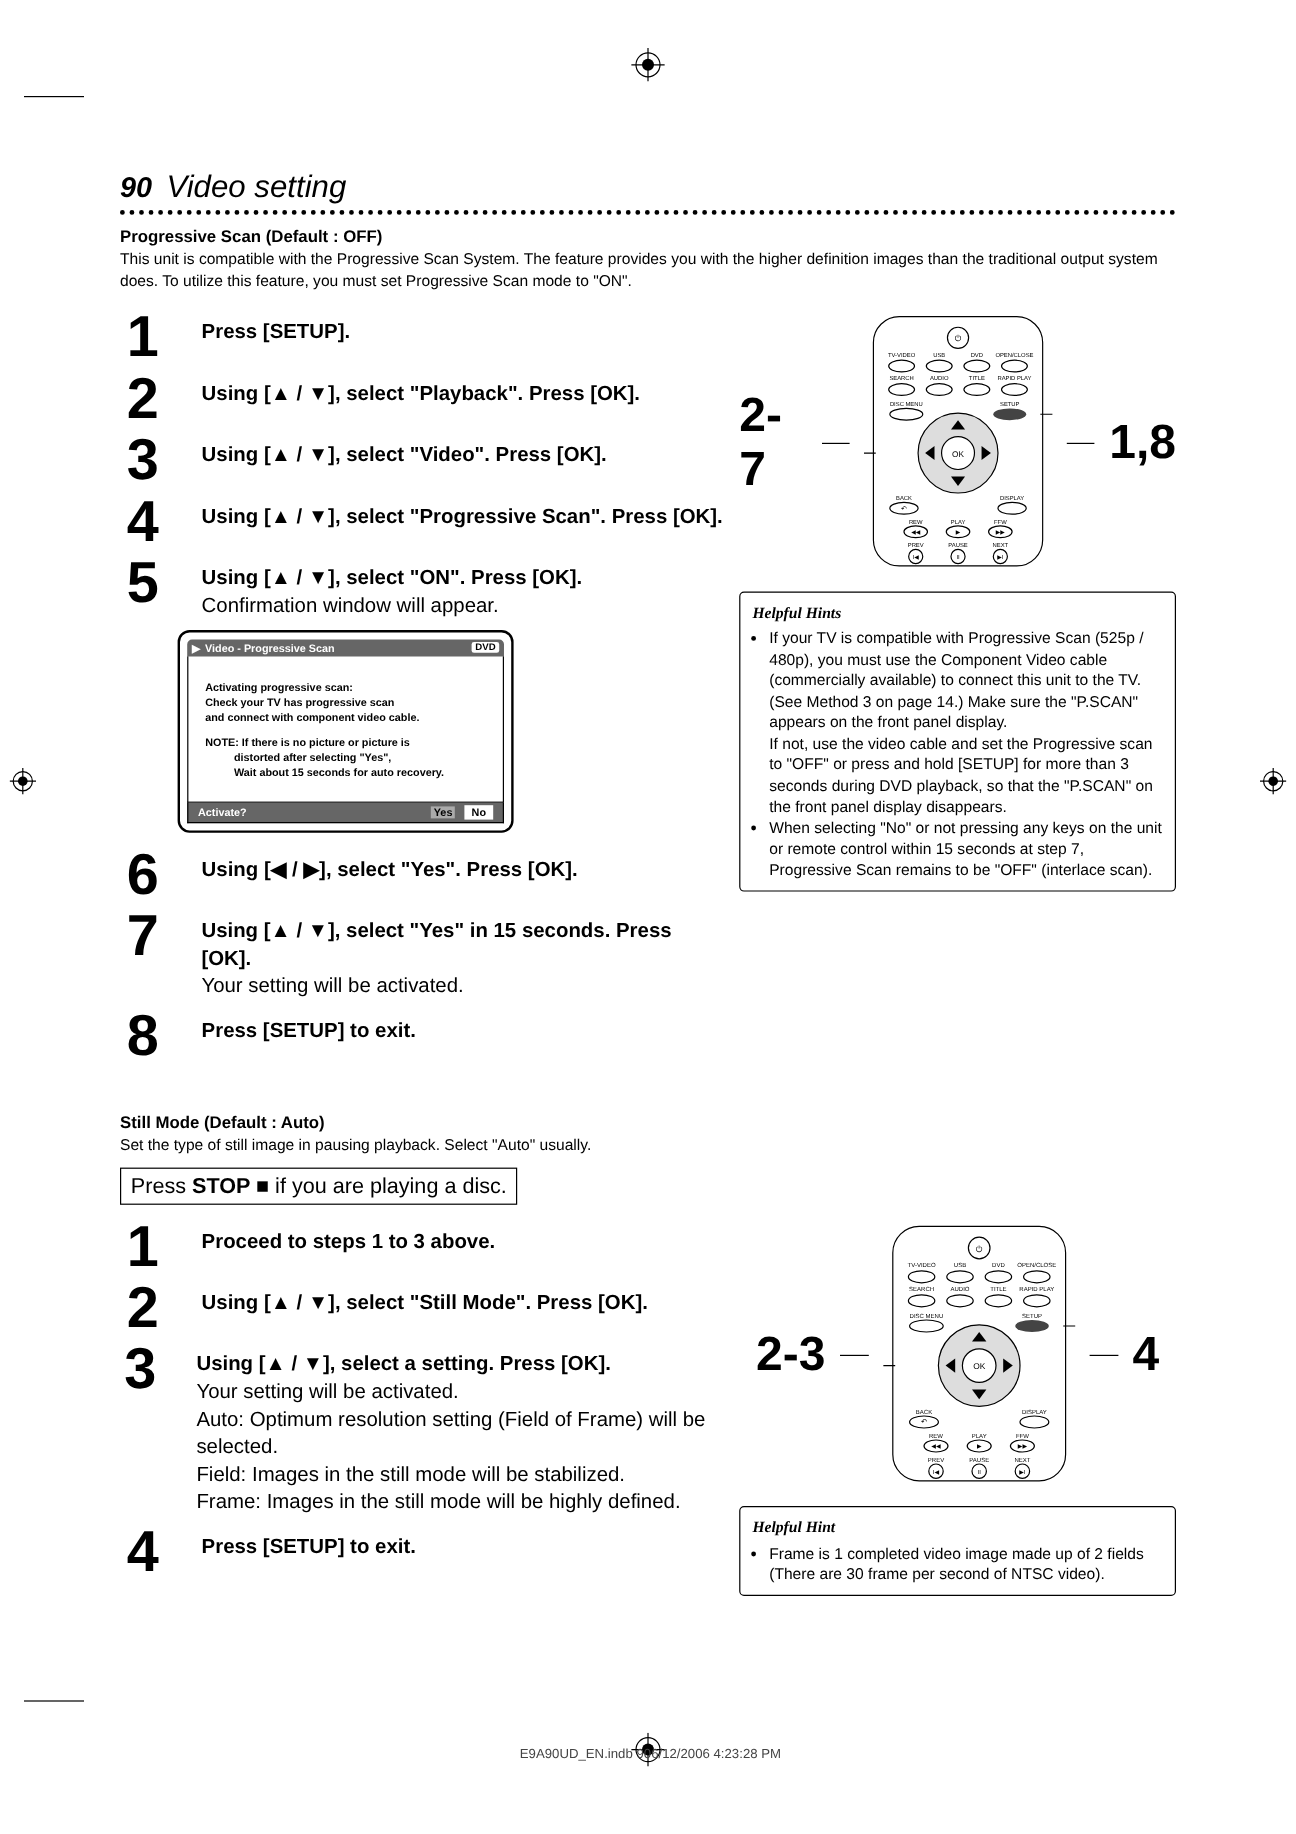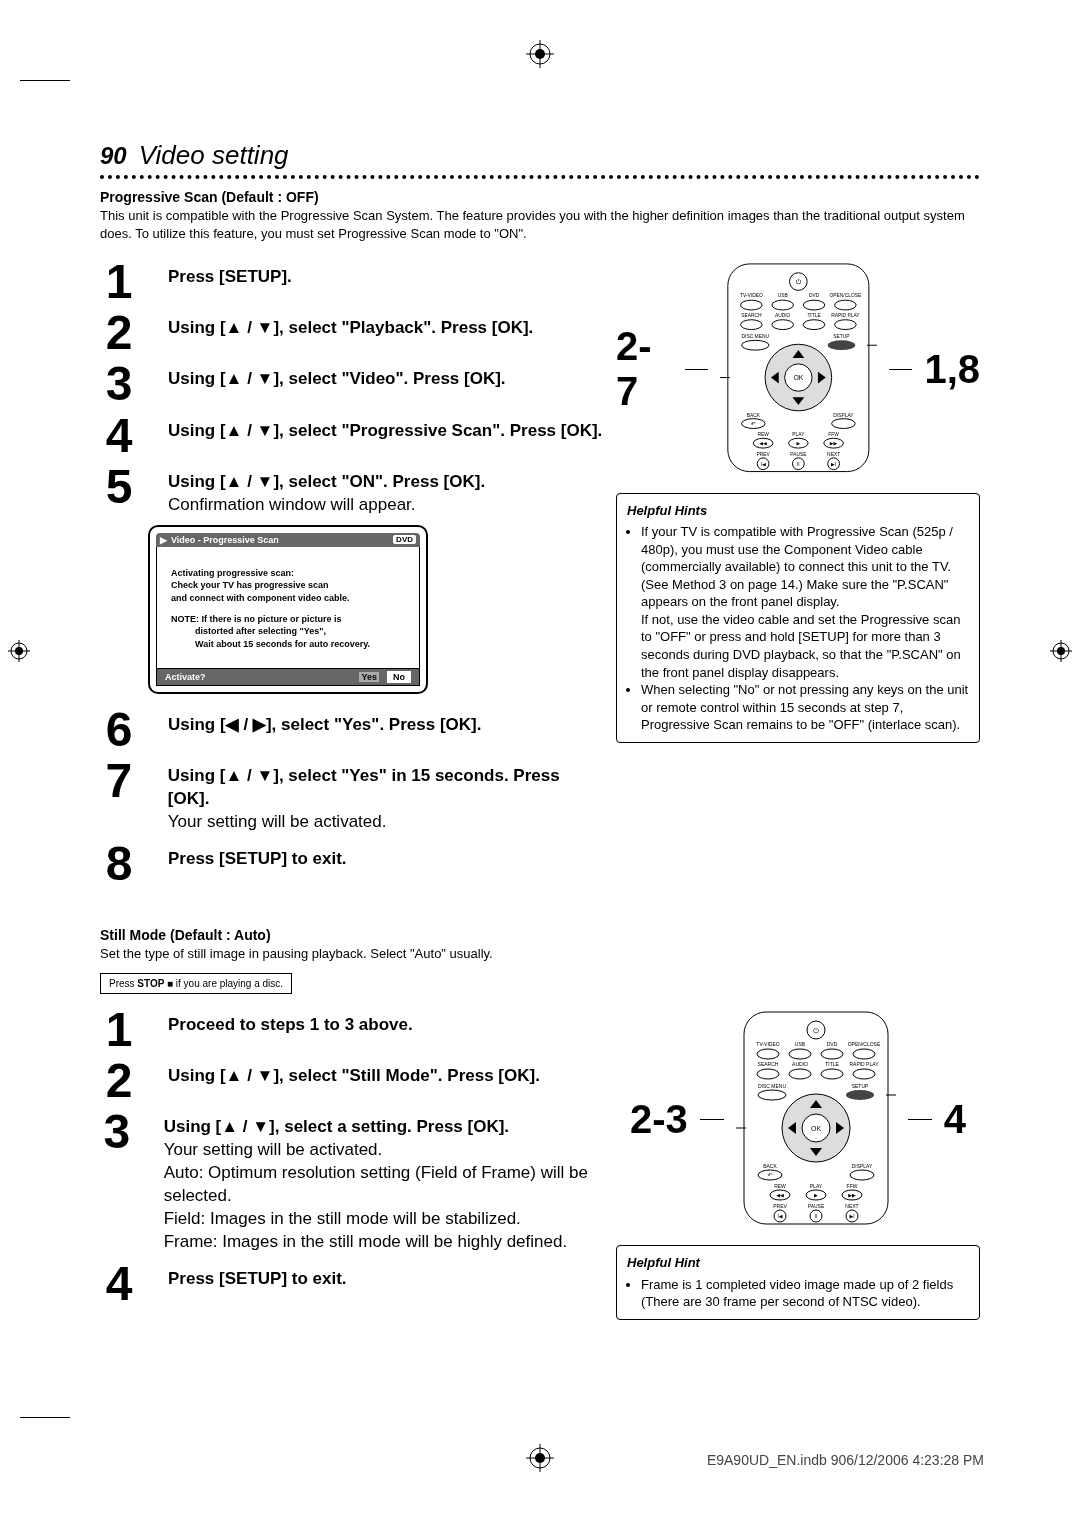--- a/index.html
+++ b/index.html
@@ -75,42 +75,42 @@
   .osd-footer .yes { margin-left:auto; background:#aaa; color:#000; padding:0 2px;}
   .osd-footer .no  { background:#fff; color:#000; padding:1px 6px;}
 
   .hint-box {
     border:1px solid #000;
     border-radius:4px;
     padding: 8px 10px;
     font-size:13px;
     line-height:1.35;
   }
-  .hint-title { font-style: italic; font-weight:bold; margin-bottom:4px;}
+  .hint-title { font-style: italic; font-weight:bold; margin-bottom:4px;font-family:Liberation Serif, serif;}
   .hint-box ul { padding-left: 14px; }
 
   .remote-block { position:relative; display:flex; align-items:center; justify-content:center; gap:8px;}
   .remote-svg-wrap { width: 160px; }
   .callout-big { font-size: 40px; font-weight: 800; }
   .callout-line { display:inline-block; border-top:1px solid #000; width:24px; vertical-align:middle; margin:0 4px;}
 
   .section-divider { height: 34px; }
 
   .note-bar {
     border:1px solid #000;
     padding: 4px 8px;
-    font-size:10px;
+    font-size:18px;
     margin: 6px 0 14px 0;
     display:inline-block;
   }
 
   .footer {
     position:absolute; bottom: 60px; left:100px; right:96px;
-    display:flex; justify-content:flex-end;
-    font-size:14px; color:#444;
+    display:flex; justify-content:center;
+    font-size:11px; color:#444;
   }
   .print-mark {
     position:absolute; left:50%; transform:translateX(-50%);
     width:28px; height:28px;
   }
   .print-mark-top { top: 40px; }
   .print-mark-bottom { bottom: 56px; }
 
   .side-reg {
     position:absolute; top: 640px; width:22px; height:22px;

